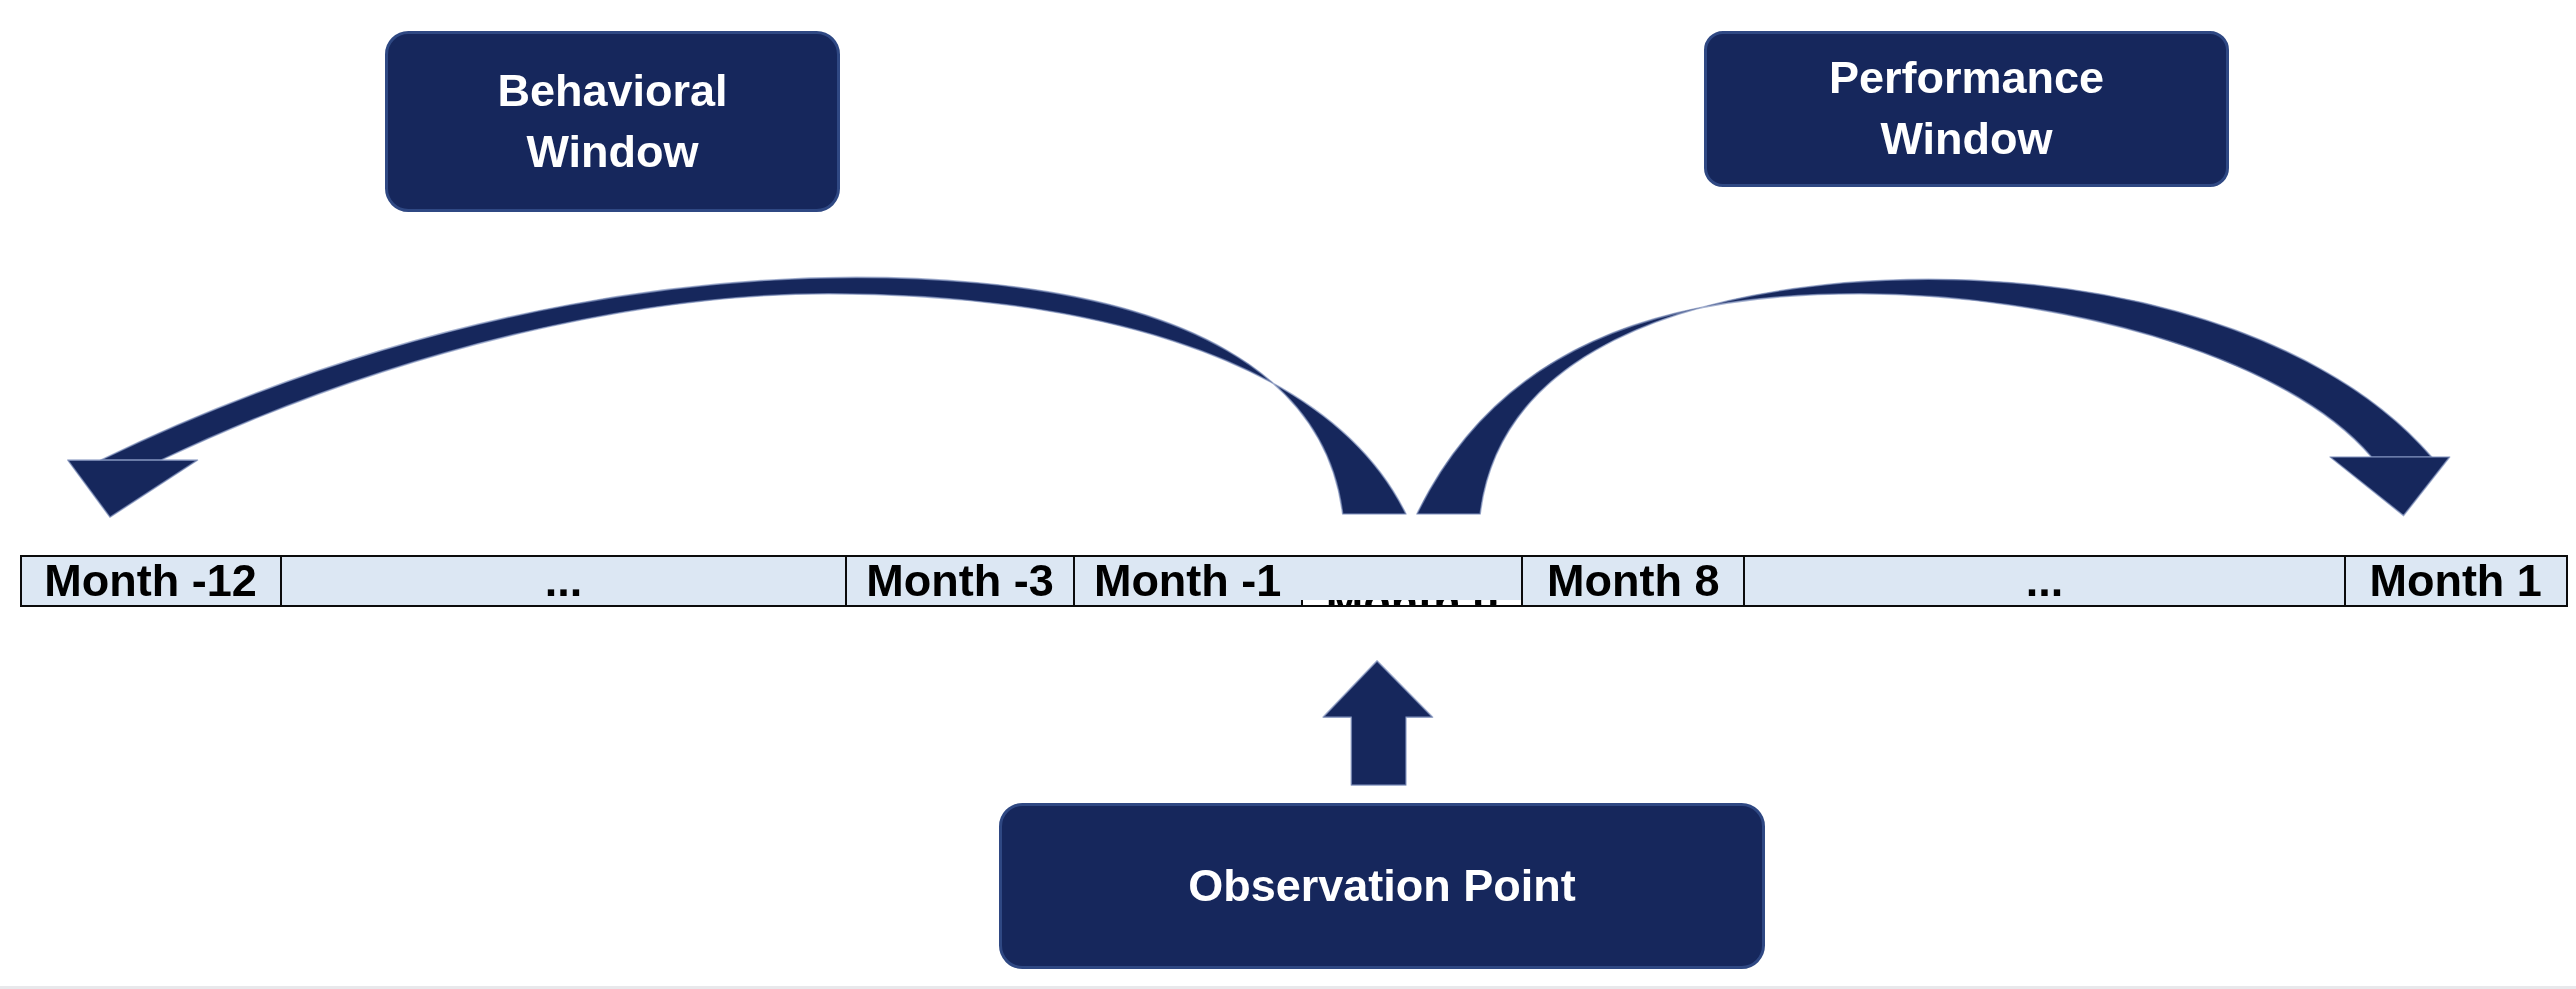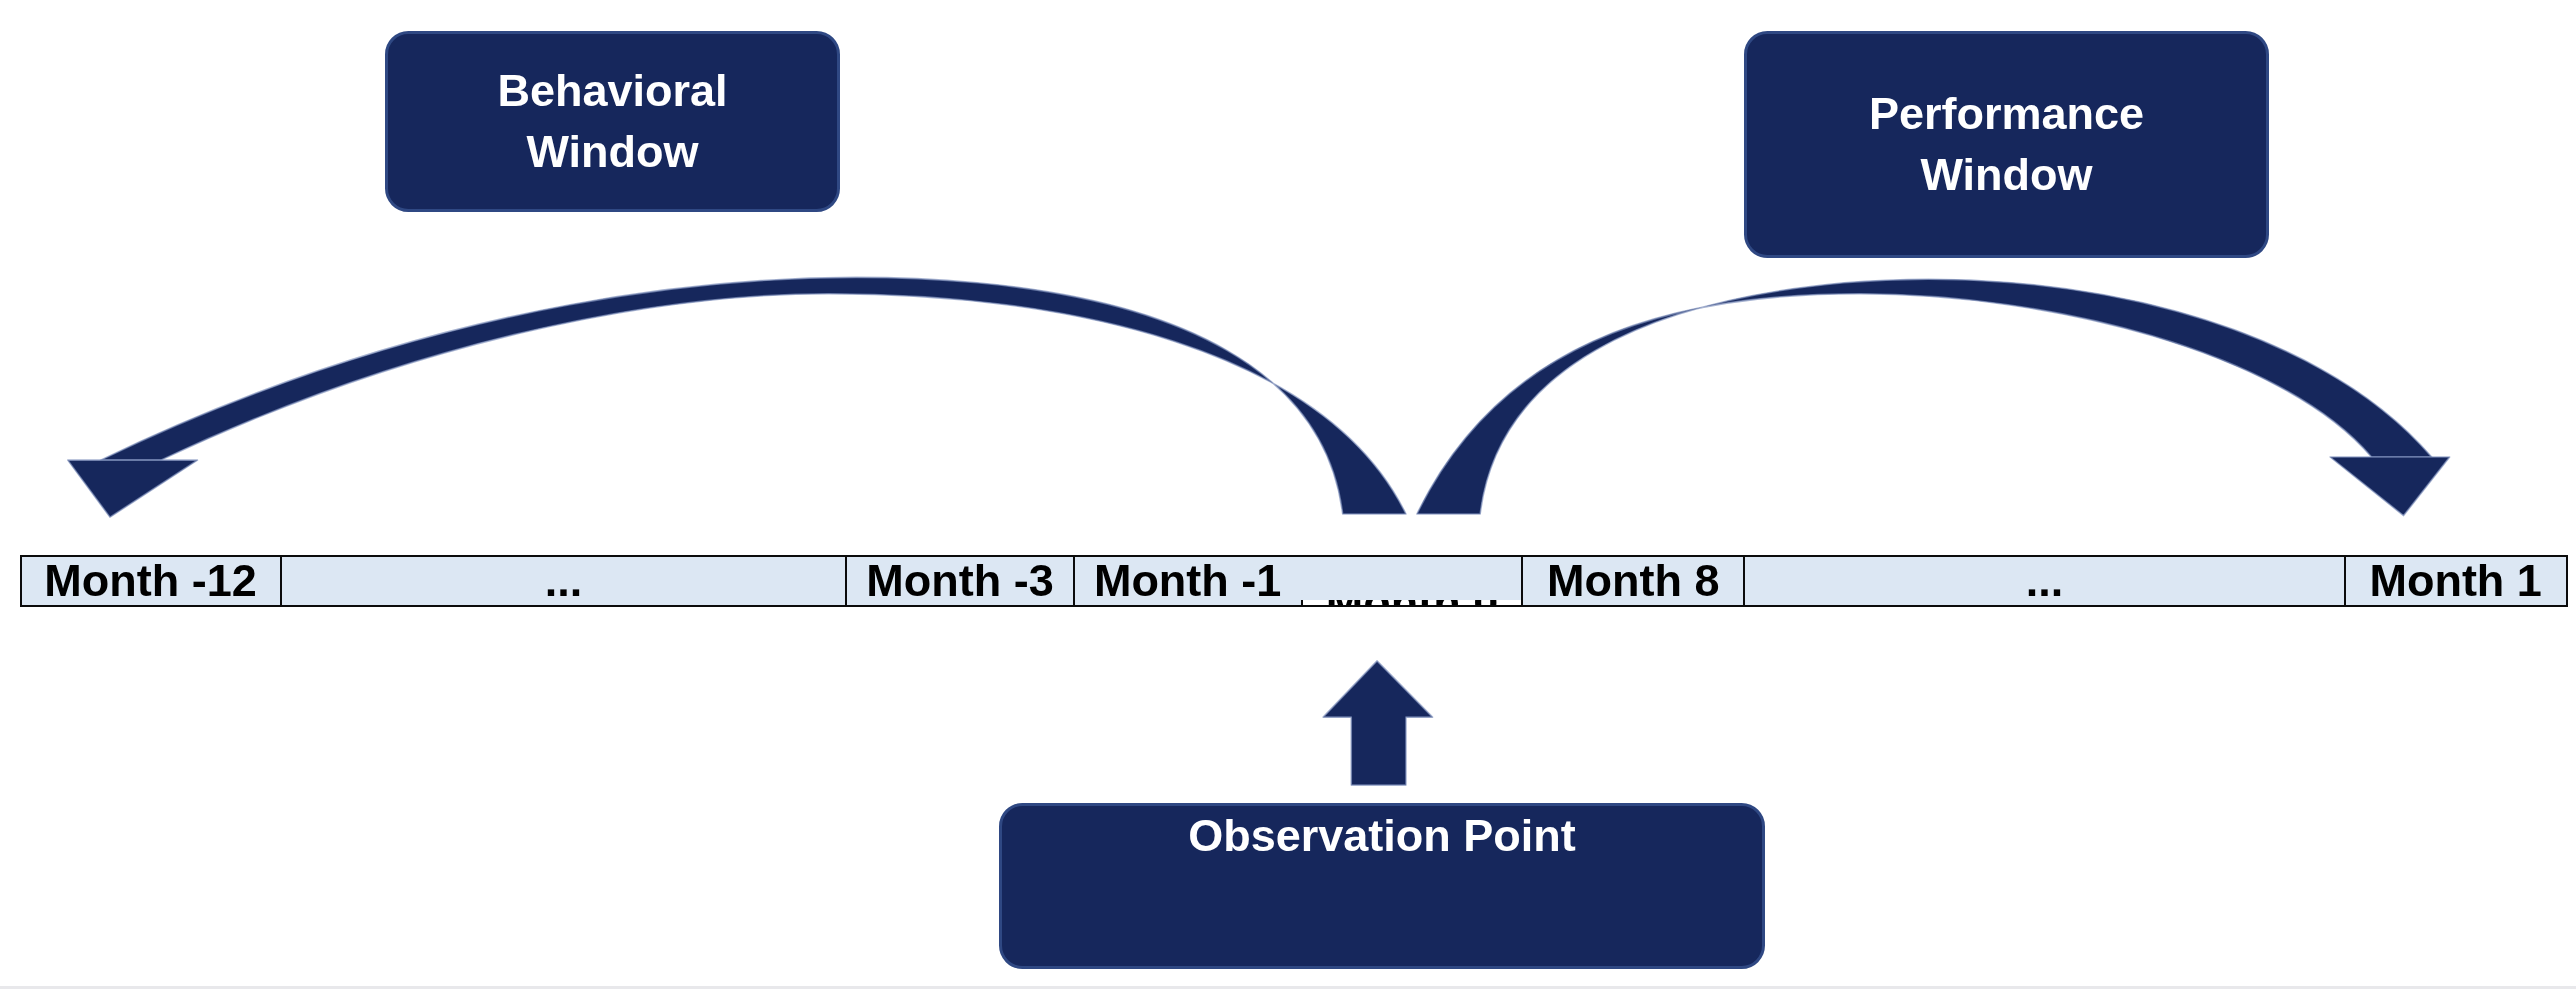--- a/index.html
+++ b/index.html
@@ -17,29 +17,30 @@
     width:2576px;height:989px;
   }
   .navy-box{
     position:absolute;
     background:#16275C;
     border:3.1px solid #2F4883;
     border-radius:23.4px;
     box-sizing:border-box;
     display:flex;
     flex-direction:column;
+    align-items:center;
     justify-content:center;
     color:#ffffff;
     font-weight:bold;
     font-size:45px;
     line-height:1.35;
     text-align:center;
   }
   .box-behavioral{left:385px;top:31px;width:455px;height:181px;}
-  .box-performance{left:1744px;top:31px;width:525px;height:227px;}
+  .box-performance{left:1704px;top:31px;width:525px;height:156px;border-radius:19px;}
   .box-observation{left:999px;top:803px;width:766px;height:166px;flex-direction:row;}
   .timeline{
     position:absolute;
     left:19.5px;top:555px;
     width:2548px;height:52px;
     box-sizing:border-box;
     border:2.3px solid #0B0B0B;
     display:flex;
     background:#DCE7F3;
   }

